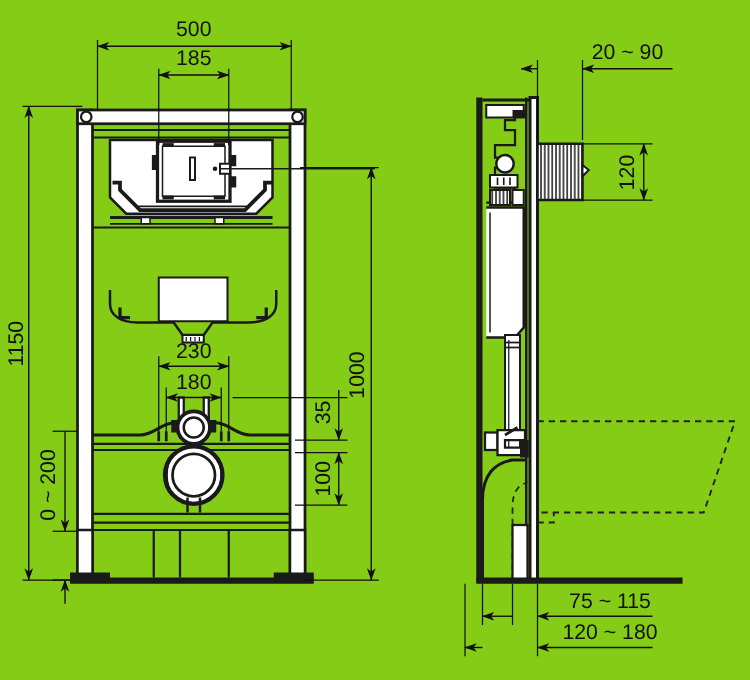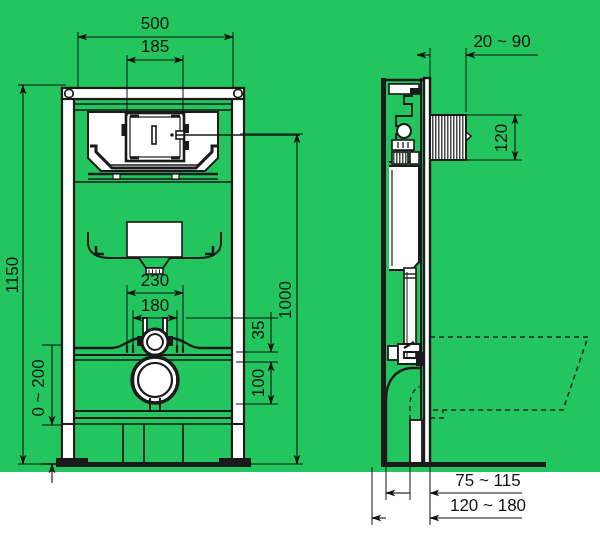--- a/index.html
+++ b/index.html
@@ -10,22 +10,22 @@
   }
   body {
     width: 600px;
     height: 544px;
     overflow: hidden;
     font-family: "Liberation Sans", sans-serif;
   }
   #drawing-root {
     position: relative;
     width: 600px;
-    height: 472px;
-    background: #22c55e;
+    height: 544px;
+    background: #84cc16;
   }
   #drawing-svg {
     position: absolute;
     top: 0;
     left: 0;
     width: 600px;
     height: 544px;
     display: block;
   }
   .dim-text {

